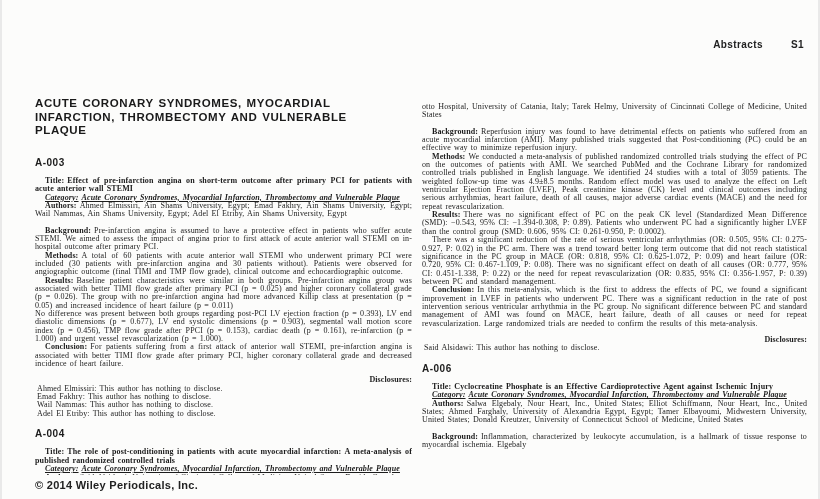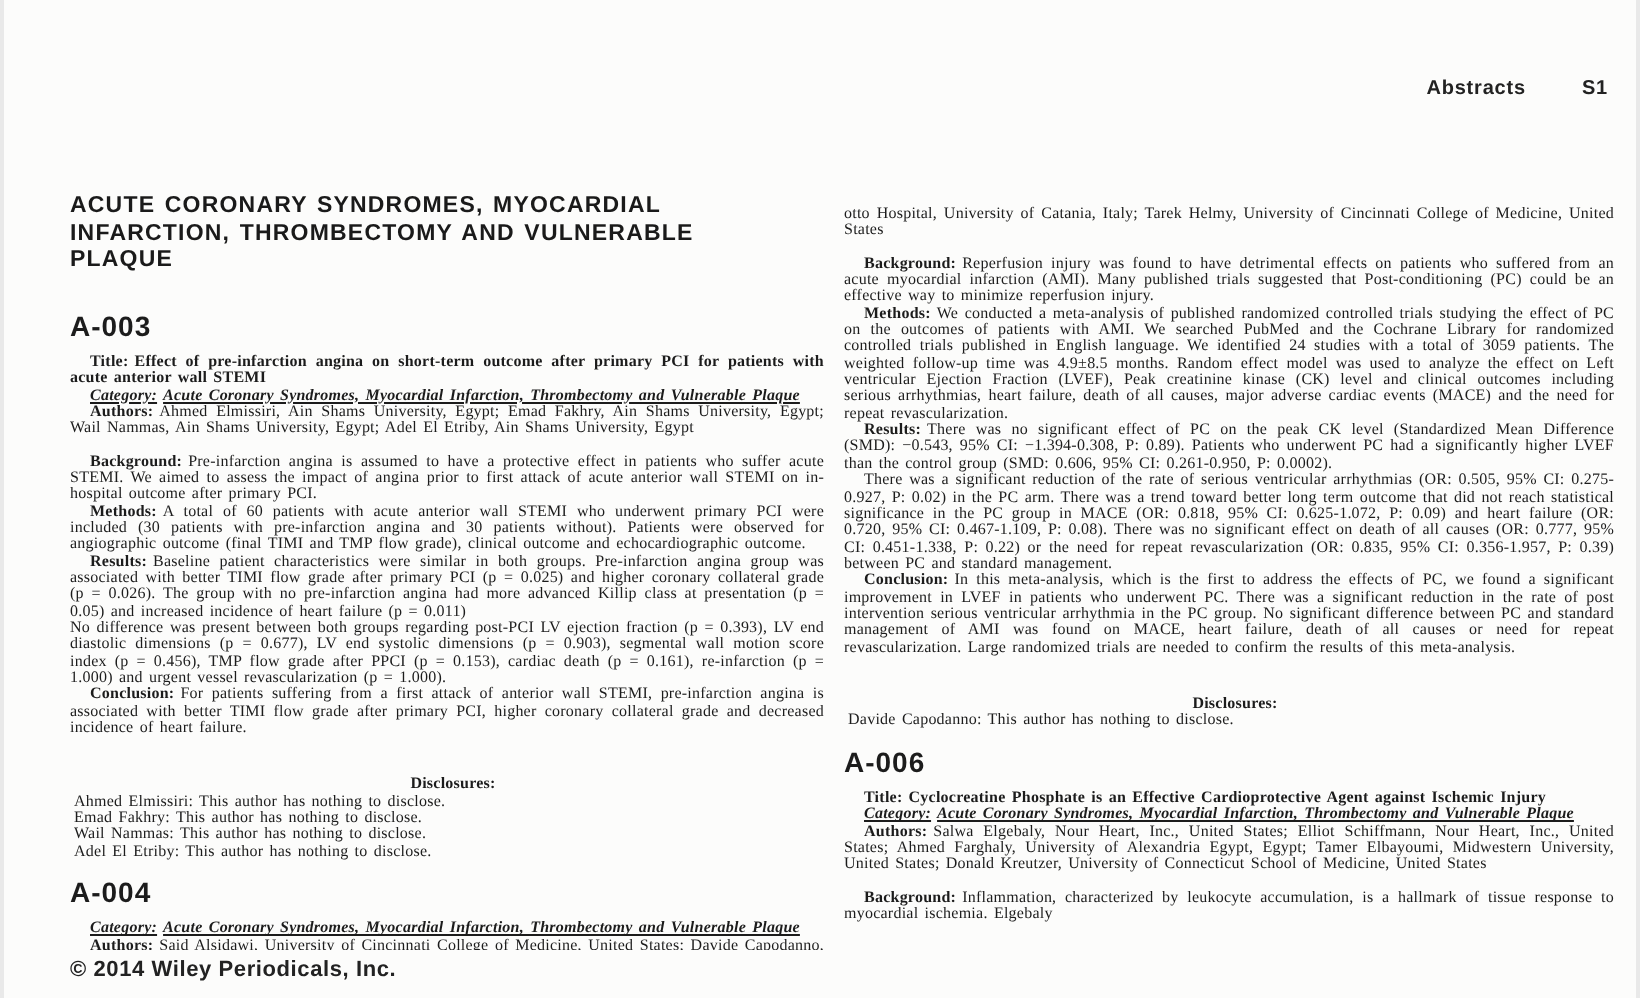--- a/index.html
+++ b/index.html
@@ -20,31 +20,31 @@
   }
   .col-left{left:33px;top:97px;height:378px;}
   .col-right{left:420px;top:103px;width:385px;height:380px;}
   .section-heading{
     margin:0 0 21px 0;max-width:332px;text-align:left;
     font-family:"Liberation Sans",sans-serif;font-weight:bold;
     font-size:11.5px;line-height:13.5px;letter-spacing:.6px;color:#1a1a1a;
   }
   .abstract-id{
     font-family:"Liberation Sans",sans-serif;font-weight:bold;
-    font-size:14px;letter-spacing:.5px;text-align:left;
+    font-size:10px;letter-spacing:.5px;text-align:left;
     margin:0 0 10px 0;
   }
   .mt-id{margin-top:12px;}
   .para{margin:0;text-indent:10px;}
   .no-indent{text-indent:0;}
   .mt{margin-top:8px;}
   .title-para{font-weight:bold;}
   .category-para{font-weight:bold;font-style:italic;text-decoration:underline;}
   .lead{font-weight:bold;padding-right:3px;}
-  .disc-label{font-weight:bold;margin:20px 0 0 6px;text-align:center;}
+  .disc-label{font-weight:bold;margin:8px 0 0 6px;text-align:right;}
   .disc-item{margin-left:2px;text-align:left;}
   .page-footer{
     position:absolute;left:33px;bottom:8px;
     font-family:"Liberation Sans",sans-serif;font-weight:bold;
     font-size:11px;letter-spacing:.3px;color:#222;
   }
 </style>
 </head>
 <body>
 
@@ -75,39 +75,40 @@
       <div class="disc-label">Disclosures:</div>
       <div class="disc-item">Ahmed Elmissiri: This author has nothing to disclose.</div>
       <div class="disc-item">Emad Fakhry: This author has nothing to disclose.</div>
       <div class="disc-item">Wail Nammas: This author has nothing to disclose.</div>
       <div class="disc-item">Adel El Etriby: This author has nothing to disclose.</div>
     </div>
 
     <div>
       <div class="abstract-id mt-id">A-004</div>
 
+      <p class="para title-para"><span class="lead">Title:</span><span>The role of post-conditioning in patients with acute myocardial infarction: A meta-analysis of published randomized controlled trials</span></p>
       <p class="para category-para"><span class="lead">Category:</span><span>Acute Coronary Syndromes, Myocardial Infarction, Thrombectomy and Vulnerable Plaque</span></p>
       <p class="para"><span class="lead">Authors:</span><span>Said Alsidawi, University of Cincinnati College of Medicine, United States; Davide Capodanno, Division of Cardiology, Ferrar-</span></p>
     </div>
 
   </div>
 
   <div class="col col-right">
 
     <div>
       <p class="para no-indent"><span>otto Hospital, University of Catania, Italy; Tarek Helmy, University of Cincinnati College of Medicine, United States</span></p>
 
       <p class="para mt"><span class="lead">Background:</span><span>Reperfusion injury was found to have detrimental effects on patients who suffered from an acute myocardial infarction (AMI). Many published trials suggested that Post-conditioning (PC) could be an effective way to minimize reperfusion injury.</span></p>
       <p class="para"><span class="lead">Methods:</span><span>We conducted a meta-analysis of published randomized controlled trials studying the effect of PC on the outcomes of patients with AMI. We searched PubMed and the Cochrane Library for randomized controlled trials published in English language. We identified 24 studies with a total of 3059 patients. The weighted follow-up time was 4.9±8.5 months. Random effect model was used to analyze the effect on Left ventricular Ejection Fraction (LVEF), Peak creatinine kinase (CK) level and clinical outcomes including serious arrhythmias, heart failure, death of all causes, major adverse cardiac events (MACE) and the need for repeat revascularization.</span></p>
       <p class="para"><span class="lead">Results:</span><span>There was no significant effect of PC on the peak CK level (Standardized Mean Difference (SMD): −0.543, 95% CI: −1.394-0.308, P: 0.89). Patients who underwent PC had a significantly higher LVEF than the control group (SMD: 0.606, 95% CI: 0.261-0.950, P: 0.0002).</span></p>
       <p class="para"><span>There was a significant reduction of the rate of serious ventricular arrhythmias (OR: 0.505, 95% CI: 0.275-0.927, P: 0.02) in the PC arm. There was a trend toward better long term outcome that did not reach statistical significance in the PC group in MACE (OR: 0.818, 95% CI: 0.625-1.072, P: 0.09) and heart failure (OR: 0.720, 95% CI: 0.467-1.109, P: 0.08). There was no significant effect on death of all causes (OR: 0.777, 95% CI: 0.451-1.338, P: 0.22) or the need for repeat revascularization (OR: 0.835, 95% CI: 0.356-1.957, P: 0.39) between PC and standard management.</span></p>
       <p class="para"><span class="lead">Conclusion:</span><span>In this meta-analysis, which is the first to address the effects of PC, we found a significant improvement in LVEF in patients who underwent PC. There was a significant reduction in the rate of post intervention serious ventricular arrhythmia in the PC group. No significant difference between PC and standard management of AMI was found on MACE, heart failure, death of all causes or need for repeat revascularization. Large randomized trials are needed to confirm the results of this meta-analysis.</span></p>
 
       <div class="disc-label">Disclosures:</div>
-      <div class="disc-item">Davide Capodanno: This author has nothing to disclose.</div>
+      <div class="disc-item">Said Alsidawi: This author has nothing to disclose.</div>
     </div>
 
     <div>
       <div class="abstract-id mt-id">A-006</div>
 
       <p class="para title-para"><span class="lead">Title:</span><span>Cyclocreatine Phosphate is an Effective Cardioprotective Agent against Ischemic Injury</span></p>
       <p class="para category-para"><span class="lead">Category:</span><span>Acute Coronary Syndromes, Myocardial Infarction, Thrombectomy and Vulnerable Plaque</span></p>
       <p class="para"><span class="lead">Authors:</span><span>Salwa Elgebaly, Nour Heart, Inc., United States; Elliot Schiffmann, Nour Heart, Inc., United States; Ahmed Farghaly, University of Alexandria Egypt, Egypt; Tamer Elbayoumi, Midwestern University, United States; Donald Kreutzer, University of Connecticut School of Medicine, United States</span></p>
 
       <p class="para mt"><span class="lead">Background:</span><span>Inflammation, characterized by leukocyte accumulation, is a hallmark of tissue response to myocardial ischemia. Elgebaly</span></p>

